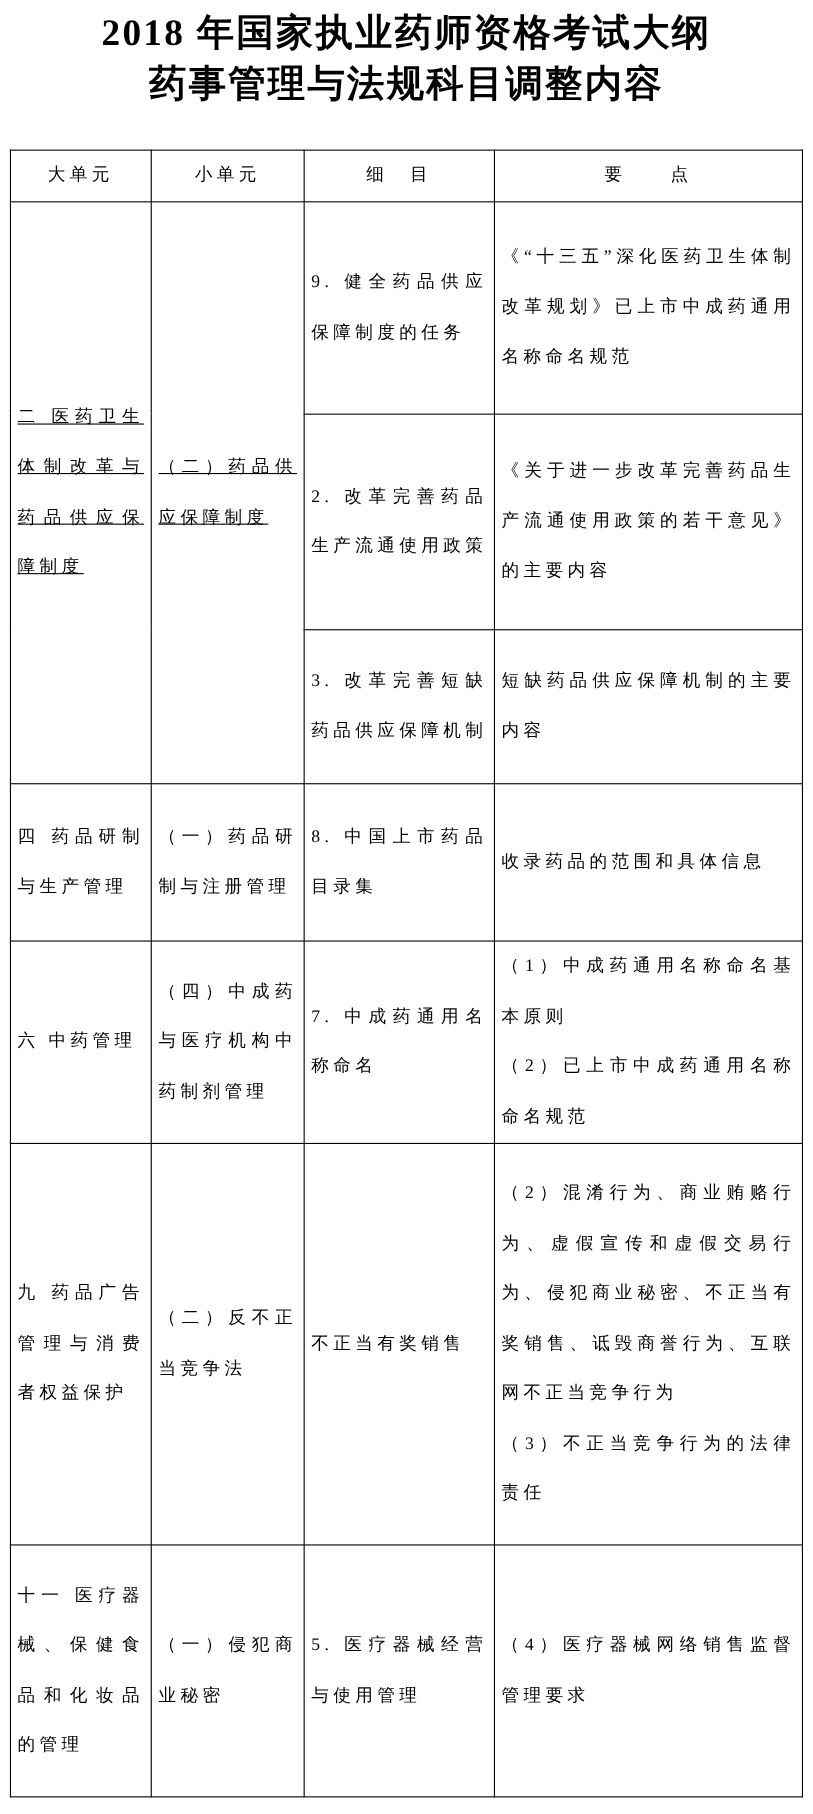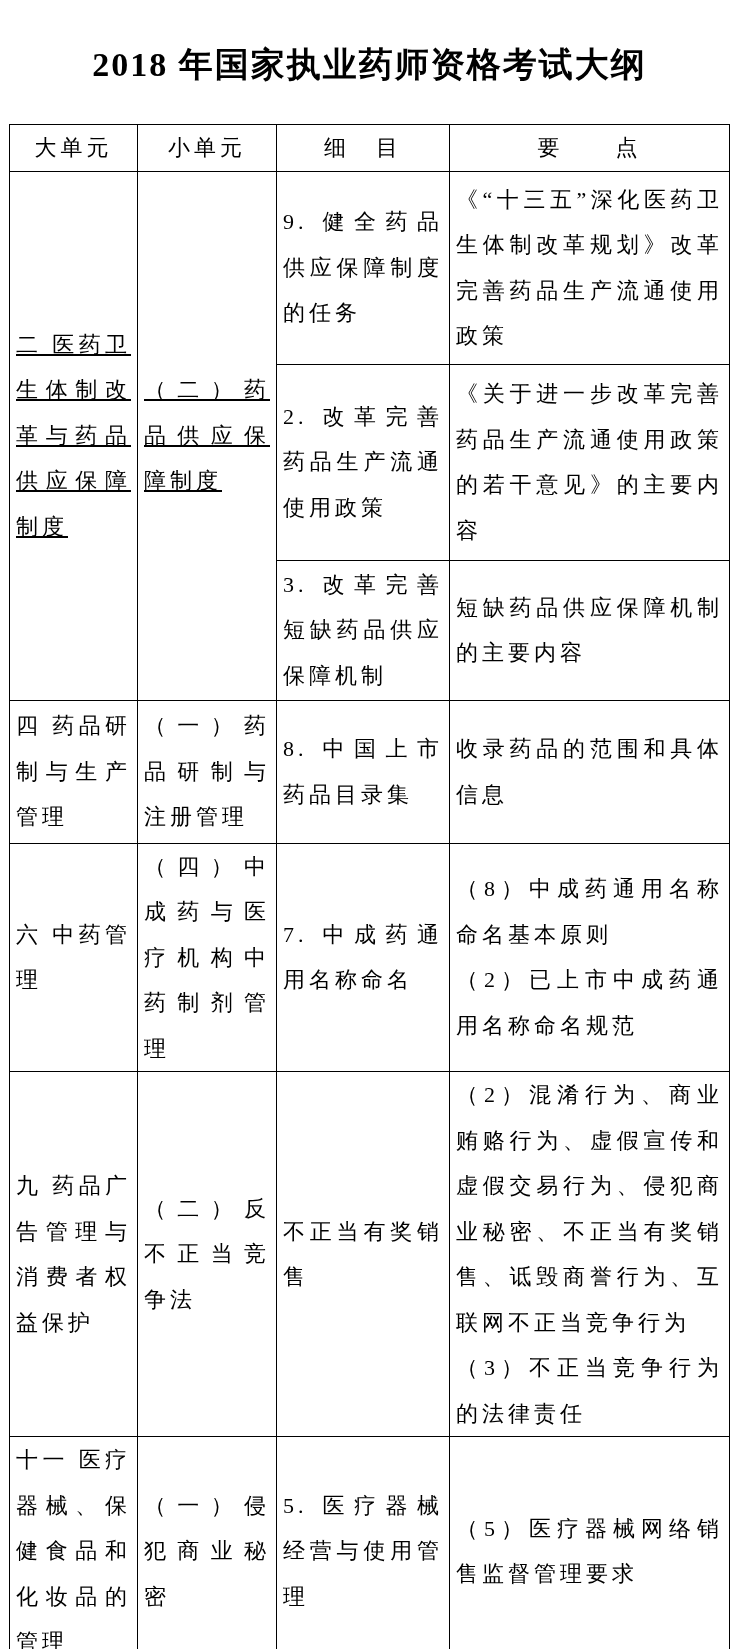--- a/index.html
+++ b/index.html
@@ -22,33 +22,32 @@
   .title-block {
     padding-top: 8px;
     text-align: center;
   }
   .title-line {
     font-size: 34px;
     font-weight: bold;
     line-height: 46px;
     letter-spacing: 2px;
     white-space: nowrap;
-    margin-top: 34px;
   }
   table.syllabus {
     border-collapse: collapse;
     table-layout: fixed;
     margin: 36px 0 0 9px;
     width: 720px;
   }
   table.syllabus th,
   table.syllabus td {
     border: 1.5px solid #000000;
     vertical-align: middle;
-    font-size: 22px;
+    font-size: 16px;
     font-weight: normal;
     letter-spacing: 4px;
     line-height: 45.5px;
     padding: 0 6px;
     text-align: justify;
     overflow: hidden;
   }
   table.syllabus th {
     text-align: center;
     padding: 0 2px;
@@ -58,20 +57,21 @@
   td.lift { padding-bottom: 140px; text-decoration: underline; }
   .pt { margin: 0; text-align: justify; }
 </style>
 </head>
 <body>
 
 <div class="page">
 
   <div class="title-block">
     <div class="title-line">2018 年国家执业药师资格考试大纲</div>
+    <div class="title-line">药事管理与法规科目调整内容</div>
   </div>
 
   <table class="syllabus">
     <colgroup>
       <col style="width:128px">
       <col style="width:139px">
       <col style="width:173px">
       <col style="width:280px">
     </colgroup>
     <thead>
@@ -84,21 +84,21 @@
     </thead>
     <tbody>
 
       <tr style="height:193px">
         <td rowspan="3" class="c1 lift">二 医药卫生体制改革与药品供应保障制度</td>
         <td rowspan="3" class="c2 lift">（二）药品供应保障制度</td>
         <td class="c3">
           <p class="pt">9. 健全药品供应保障制度的任务</p>
         </td>
         <td class="c4">
-          <p class="pt">《“十三五”深化医药卫生体制改革规划》改革完善药品生产流通使用政策</p>
+          <p class="pt">《“十三五”深化医药卫生体制改革规划》已上市中成药通用名称命名规范</p>
         </td>
       </tr>
       <tr style="height:196px">
         <td class="c3">
           <p class="pt">2. 改革完善药品生产流通使用政策</p>
         </td>
         <td class="c4">
           <p class="pt">《关于进一步改革完善药品生产流通使用政策的若干意见》的主要内容</p>
         </td>
       </tr>
@@ -122,21 +122,21 @@
         </td>
       </tr>
 
       <tr style="height:184px">
         <td class="c1">六 中药管理</td>
         <td class="c2">（四）中成药与医疗机构中药制剂管理</td>
         <td class="c3">
           <p class="pt">7. 中成药通用名称命名</p>
         </td>
         <td class="c4">
-          <p class="pt">（8）中成药通用名称命名基本原则</p>
+          <p class="pt">（1）中成药通用名称命名基本原则</p>
           <p class="pt">（2）已上市中成药通用名称命名规范</p>
         </td>
       </tr>
 
       <tr style="height:365px">
         <td class="c1">九 药品广告管理与消费者权益保护</td>
         <td class="c2">（二）反不正当竞争法</td>
         <td class="c3">
           <p class="pt">不正当有奖销售</p>
         </td>
@@ -146,19 +146,19 @@
         </td>
       </tr>
 
       <tr style="height:229px">
         <td class="c1">十一 医疗器械、保健食品和化妆品的管理</td>
         <td class="c2">（一）侵犯商业秘密</td>
         <td class="c3">
           <p class="pt">5. 医疗器械经营与使用管理</p>
         </td>
         <td class="c4">
-          <p class="pt">（5）医疗器械网络销售监督管理要求</p>
+          <p class="pt">（4）医疗器械网络销售监督管理要求</p>
         </td>
       </tr>
     </tbody>
   </table>
 
 </div>
 
 </body></html>

